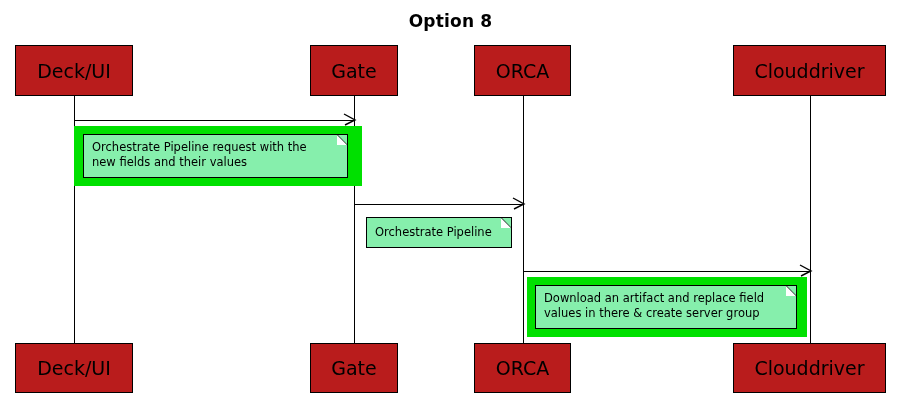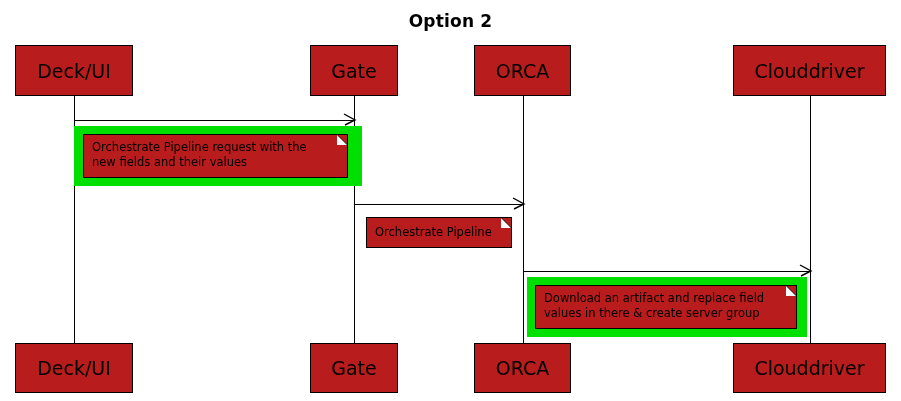--- a/index.html
+++ b/index.html
@@ -68,21 +68,21 @@
   .note-highlight {
     position: absolute;
     box-sizing: border-box;
     background: #00e000;
     z-index: 4;
   }
   .note {
     position: absolute;
     box-sizing: border-box;
     border: 1.4px solid #000000;
-    background: #b91c1c;
+    background: #86efac;
     z-index: 6;
   }
   .note-fold {
     position: absolute;
     top: 0;
     right: 0;
     width: 10px;
     height: 10px;
     z-index: 7;
   }
@@ -97,21 +97,21 @@
     color: #000000;
     white-space: pre-line;
     z-index: 8;
   }
 </style>
 </head>
 <body>
 
 <div id="diagram">
 
-  <div class="diagram-title">Option 2</div>
+  <div class="diagram-title">Option 8</div>
 
   <div class="lifeline" style="left:74px; top:96px; height:247px;"></div>
   <div class="lifeline" style="left:354px; top:96px; height:247px;"></div>
   <div class="lifeline" style="left:523px; top:96px; height:247px;"></div>
   <div class="lifeline" style="left:810px; top:96px; height:247px;"></div>
 
   <div class="participant-box" style="left:15px; top:45px; width:118px; height:51px;">
     <span>Deck/UI</span>
   </div>
   <div class="participant-box" style="left:310px; top:45px; width:88px; height:51px;">

